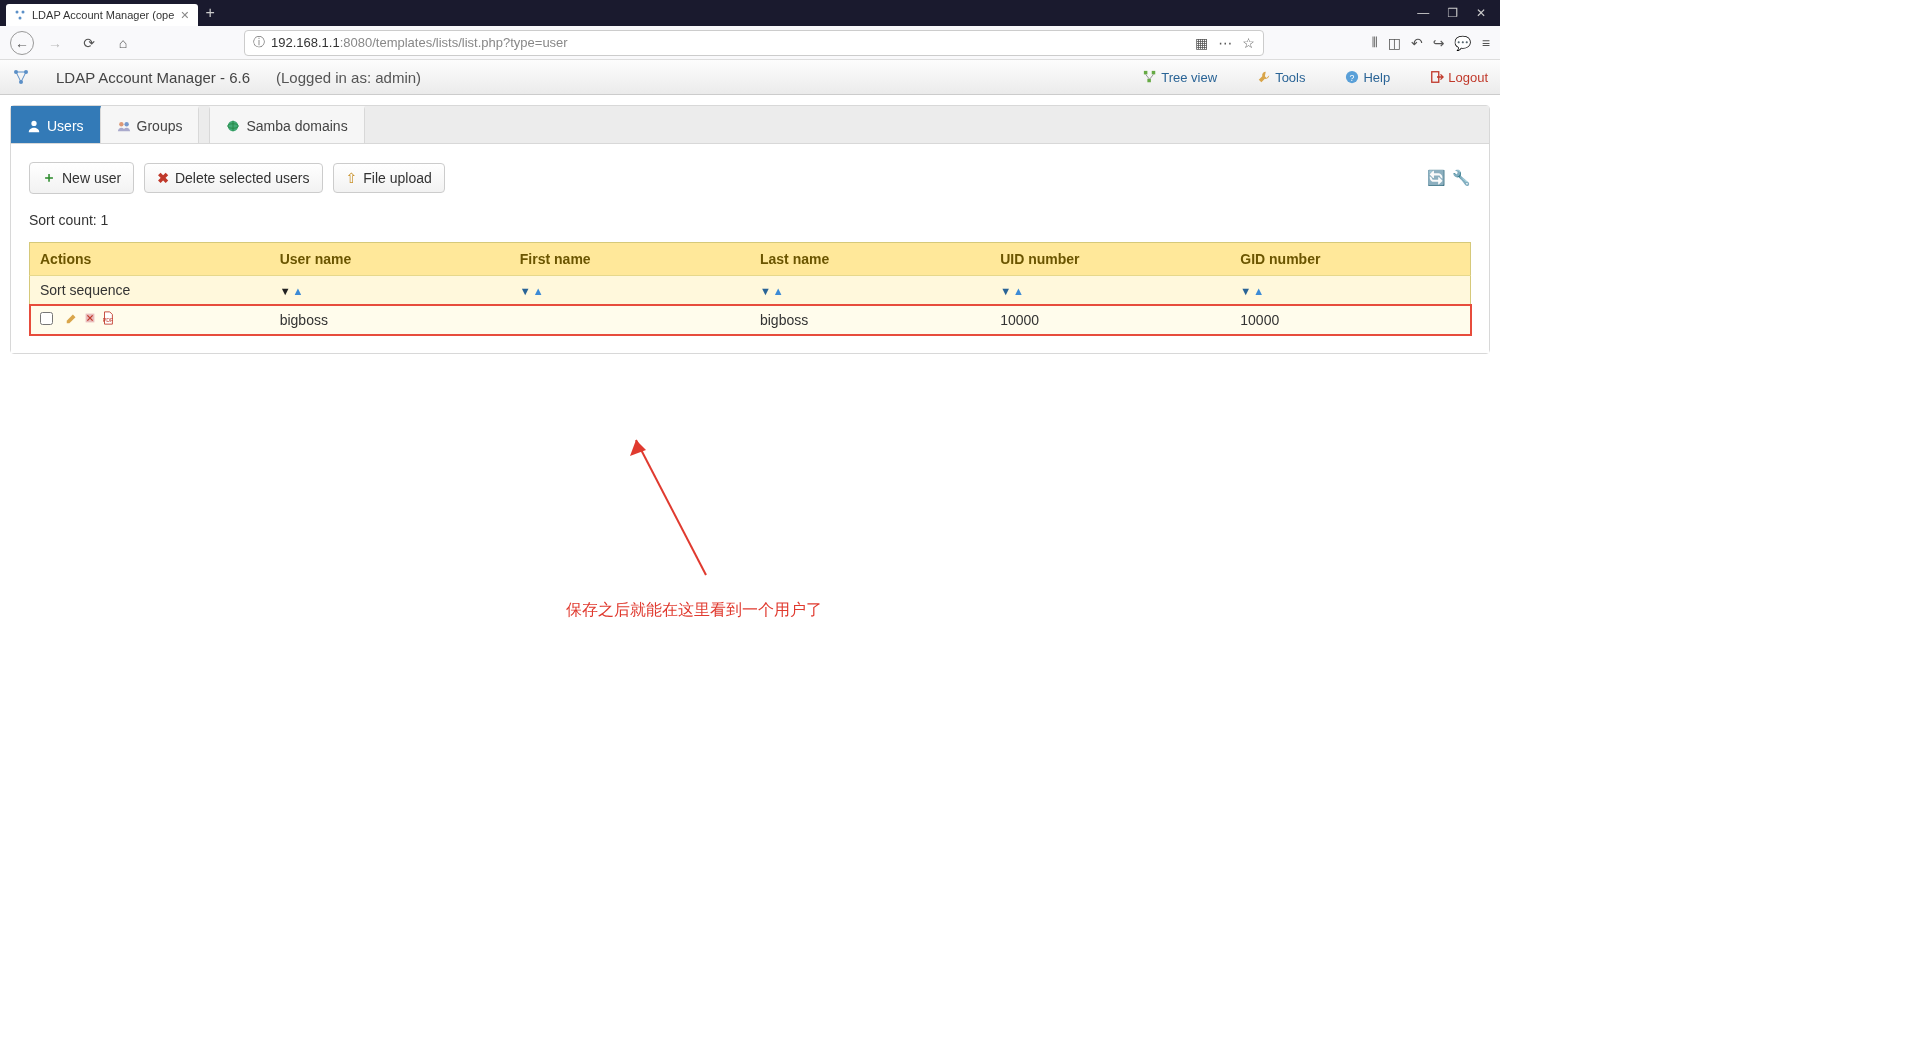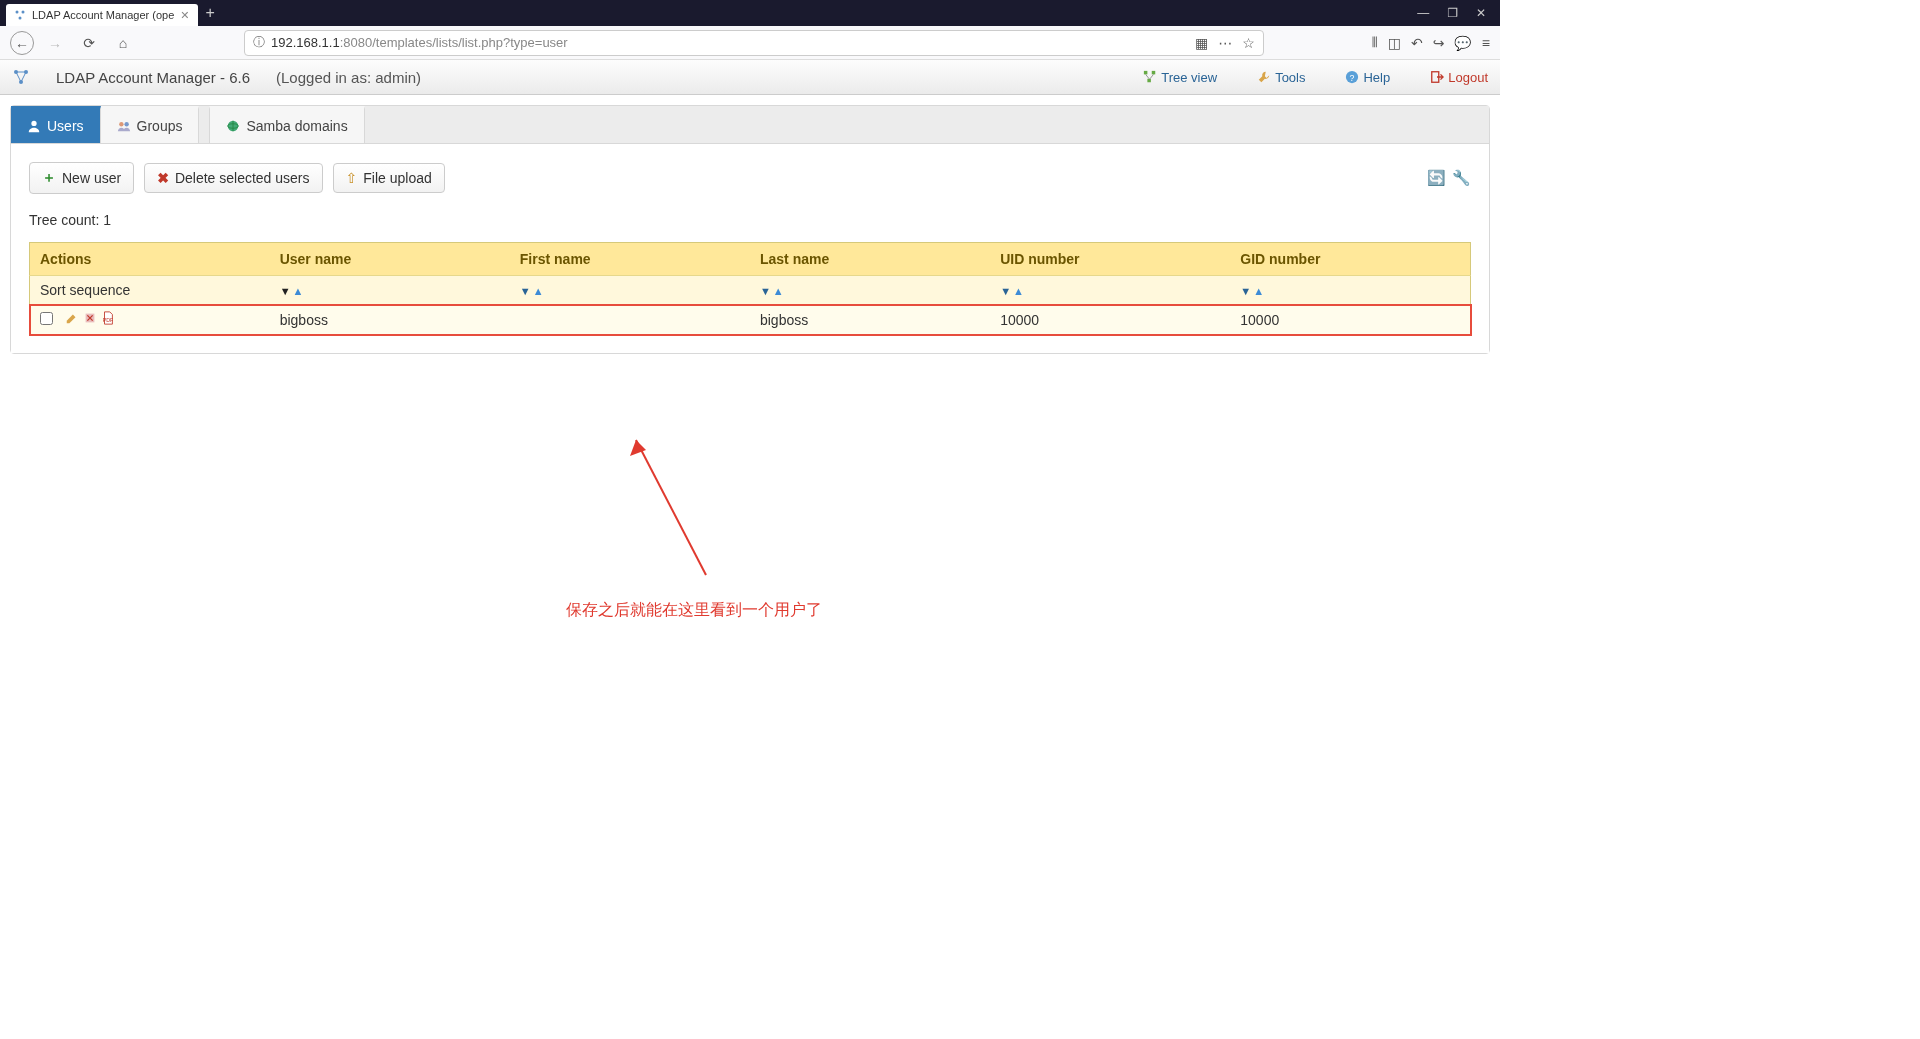--- a/index.html
+++ b/index.html
@@ -212,21 +212,21 @@
           <span style="color:#c9922b">⇧</span>
           <span>File upload</span>
         </button>
         <div class="right-tools">
           <span>🔄</span>
           <span>🔧</span>
         </div>
       </div>
 
       <div class="count-line">
-        <span>Tree count:</span>
+        <span>Sort count:</span>
         <span>1</span>
       </div>
 
       <table class="user-table">
         <thead>
           <tr>
             <th class="col-actions">Actions</th>
             <th class="col-un">User name</th>
             <th class="col-fn">First name</th>
             <th class="col-ln">Last name</th>

